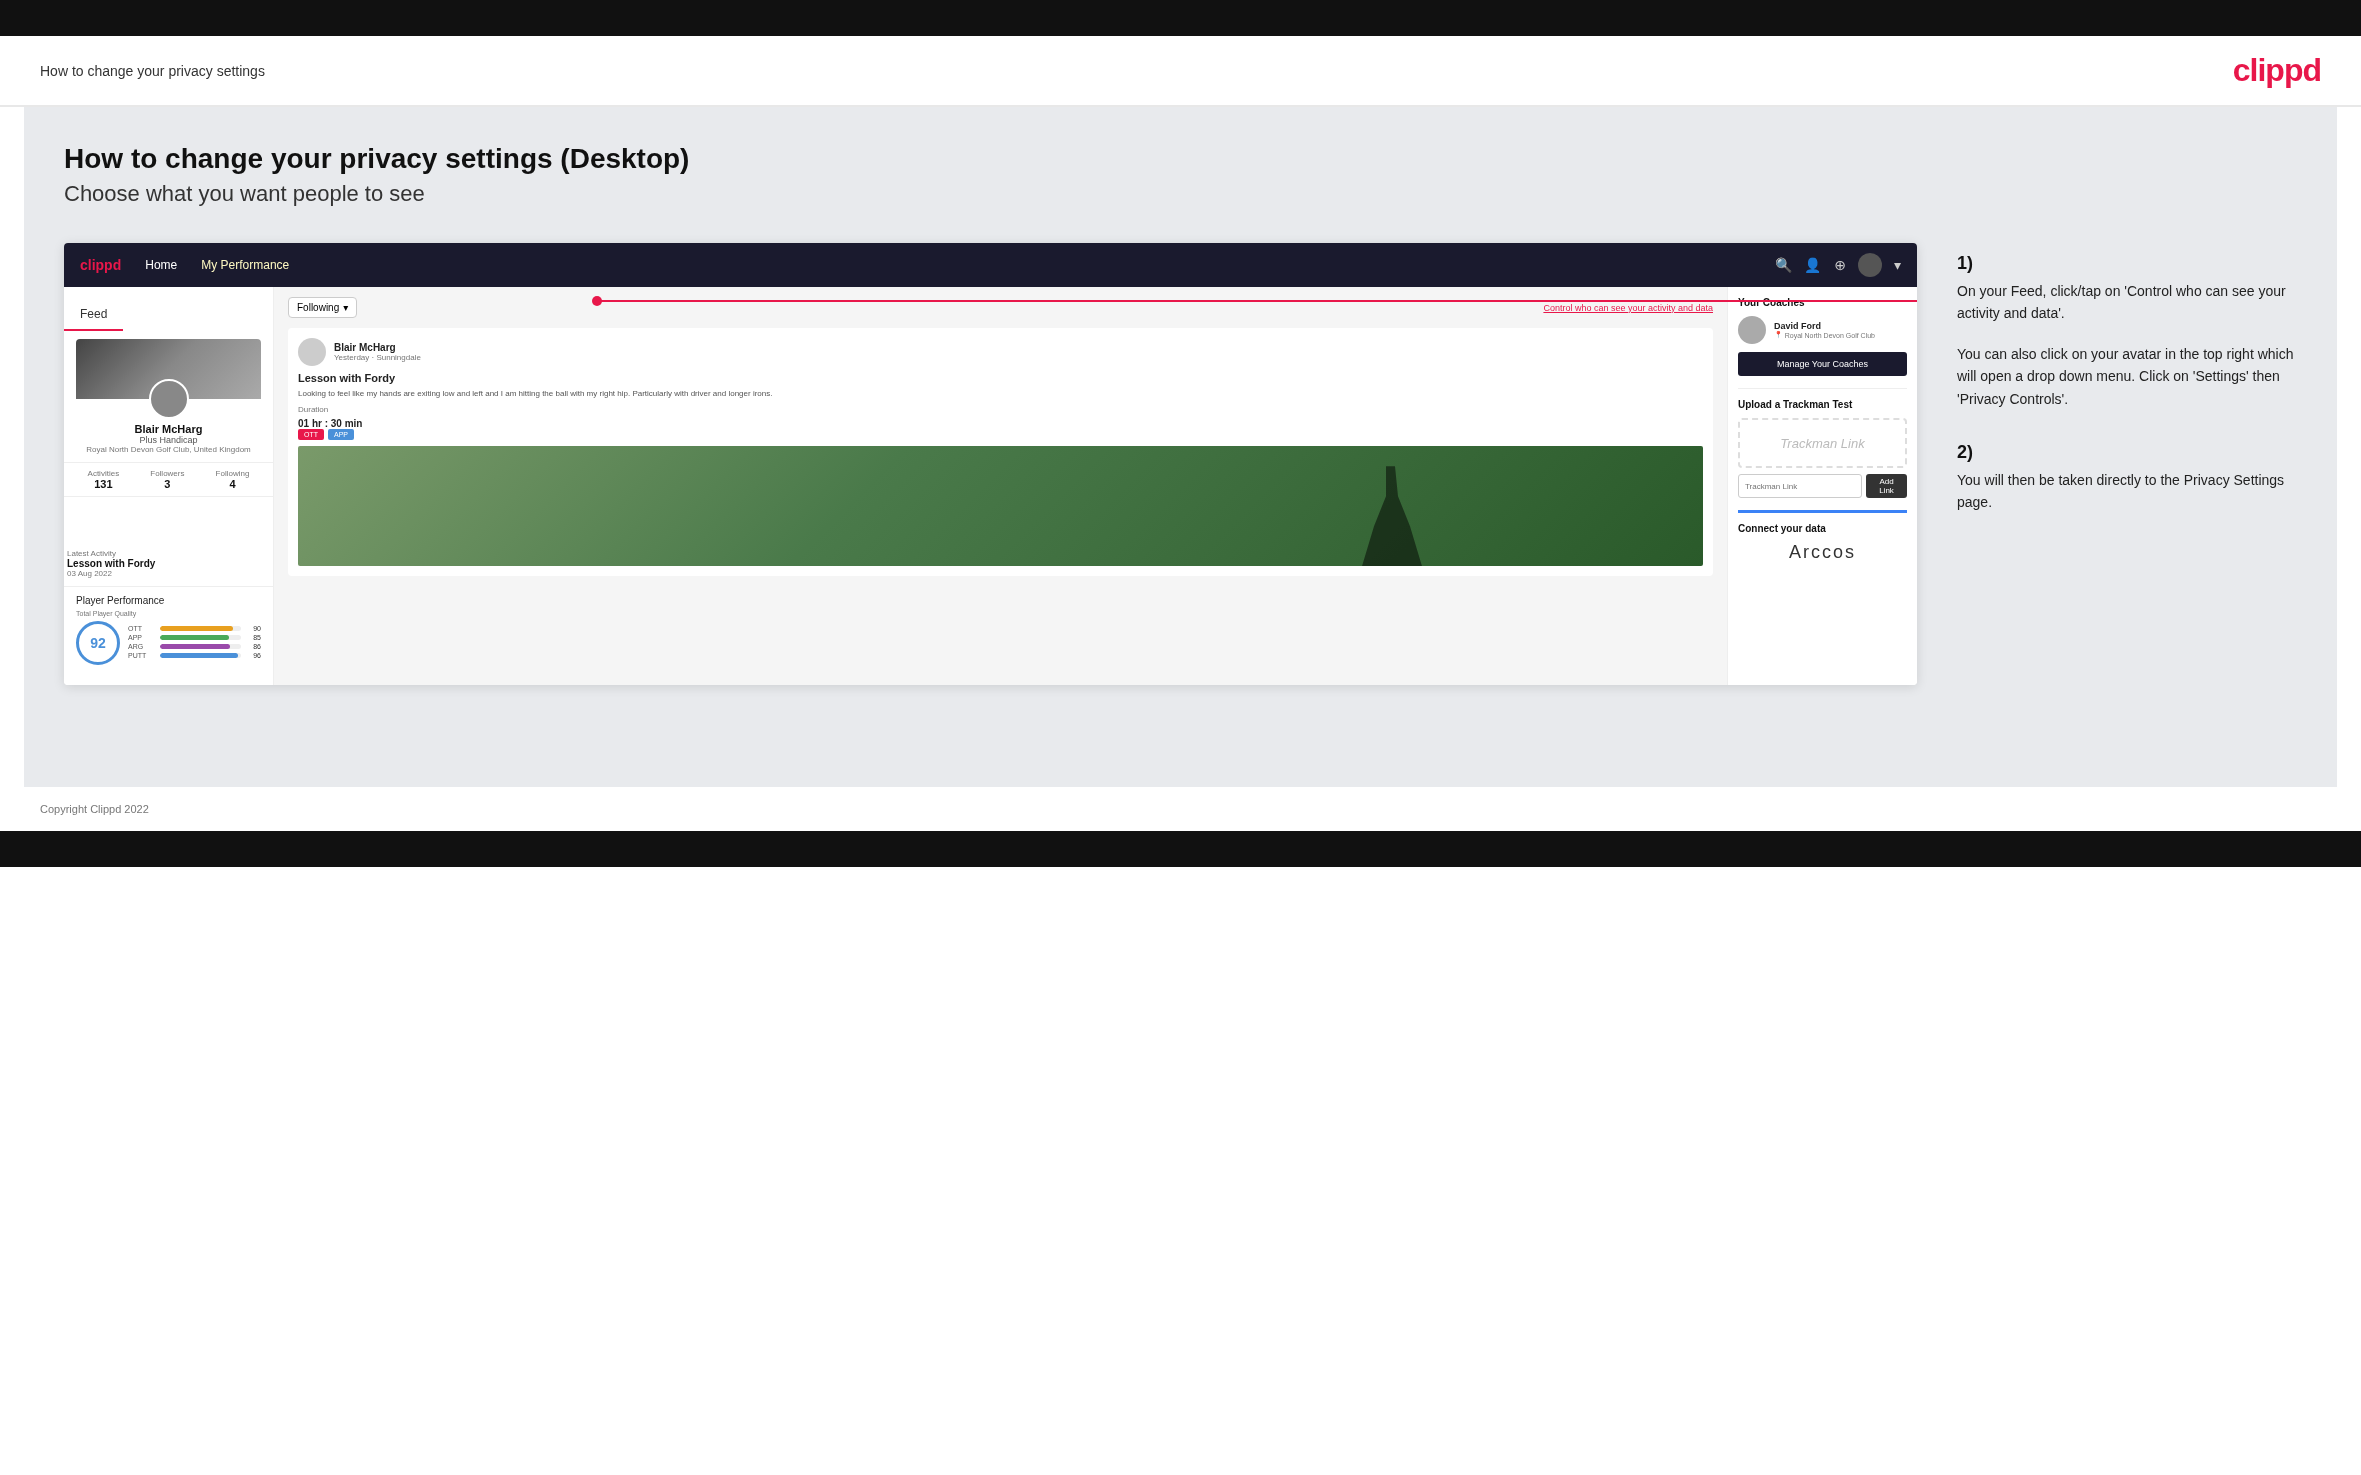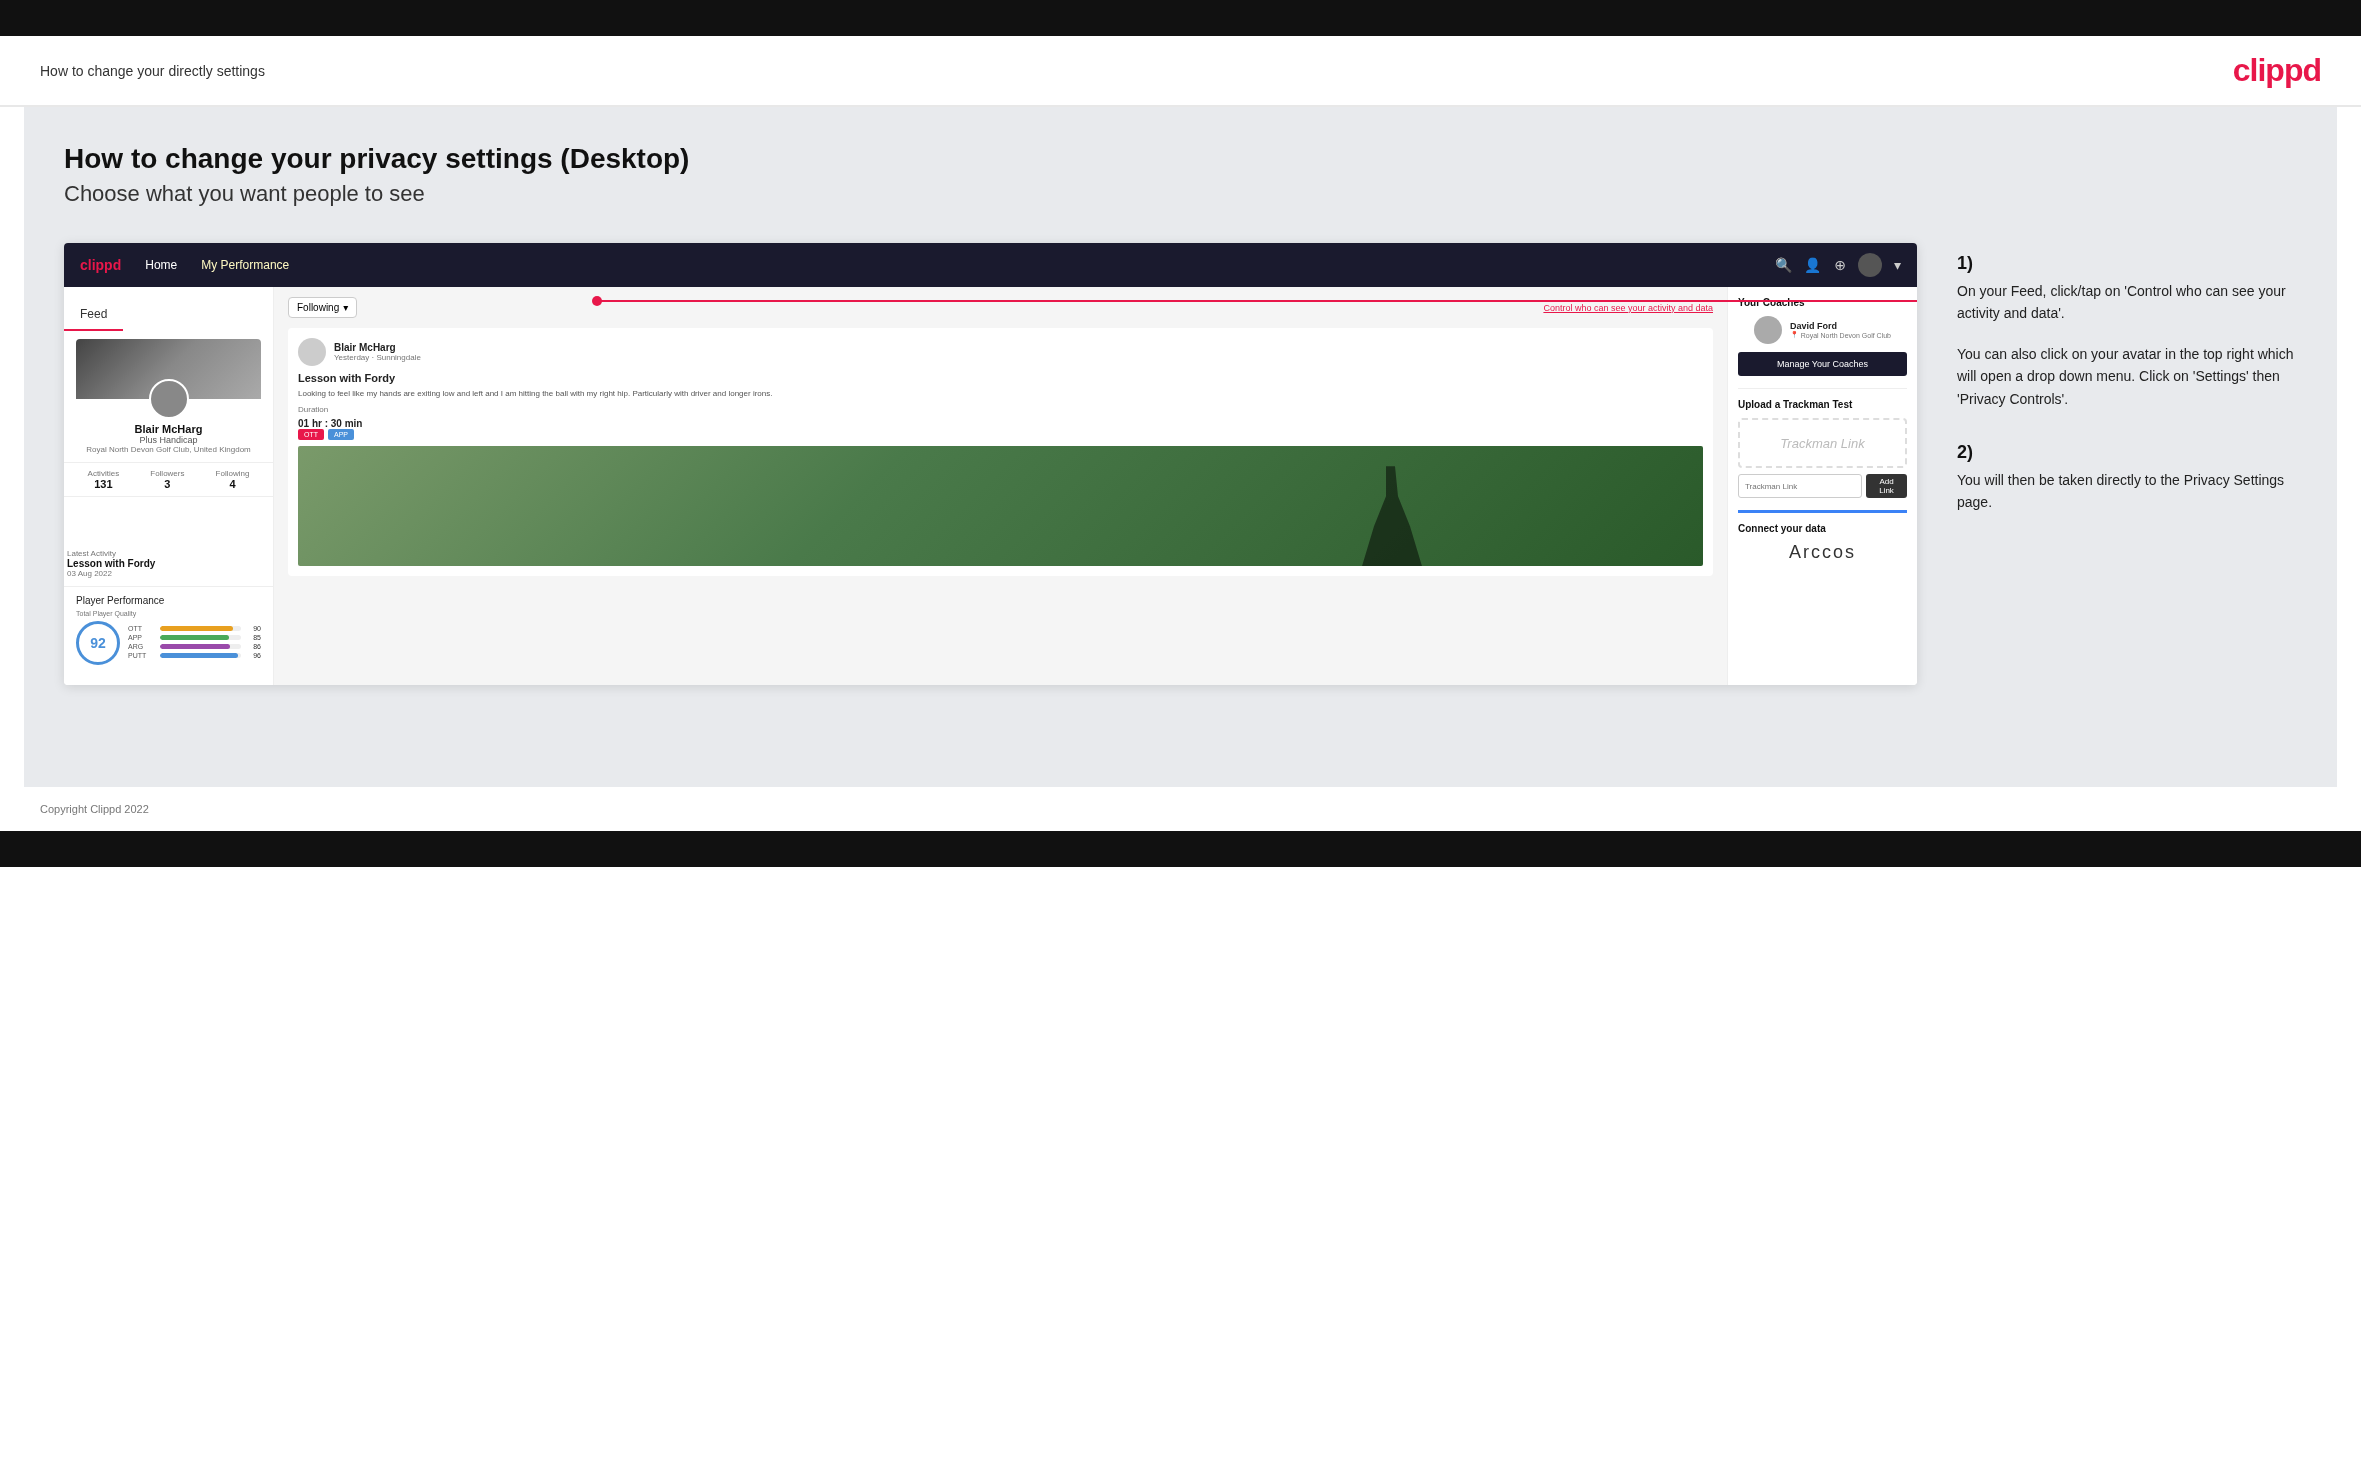--- a/index.html
+++ b/index.html
@@ -403,21 +403,20 @@
       font-size: 10px;
       font-weight: 700;
       margin-bottom: 8px;
       color: #111;
     }
     .coach-item {
       display: flex;
       align-items: center;
       gap: 8px;
       margin-bottom: 8px;
-      justify-content: center;
     }
     .coach-avatar {
       width: 28px;
       height: 28px;
       border-radius: 50%;
       background: #aaa;
     }
     .coach-name {
       font-size: 9px;
       font-weight: 700;
@@ -552,21 +551,21 @@
       background: #111;
       height: 36px;
     }
   </style>
 </head>
 <body>
 
 <div class="top-bar"></div>
 
 <div class="site-header">
-  <span class="site-header-title">How to change your directly settings</span>
+  <span class="site-header-title">How to change your privacy settings</span>
   <span class="clippd-logo">clippd</span>
 </div>
 
 <div class="main-content">
   <h1 class="page-heading">How to change your privacy settings (Desktop)</h1>
   <p class="page-subheading">Choose what you want people to see</p>
 
   <div class="content-columns">
 
     <div class="app-screenshot screenshot-wrapper">

